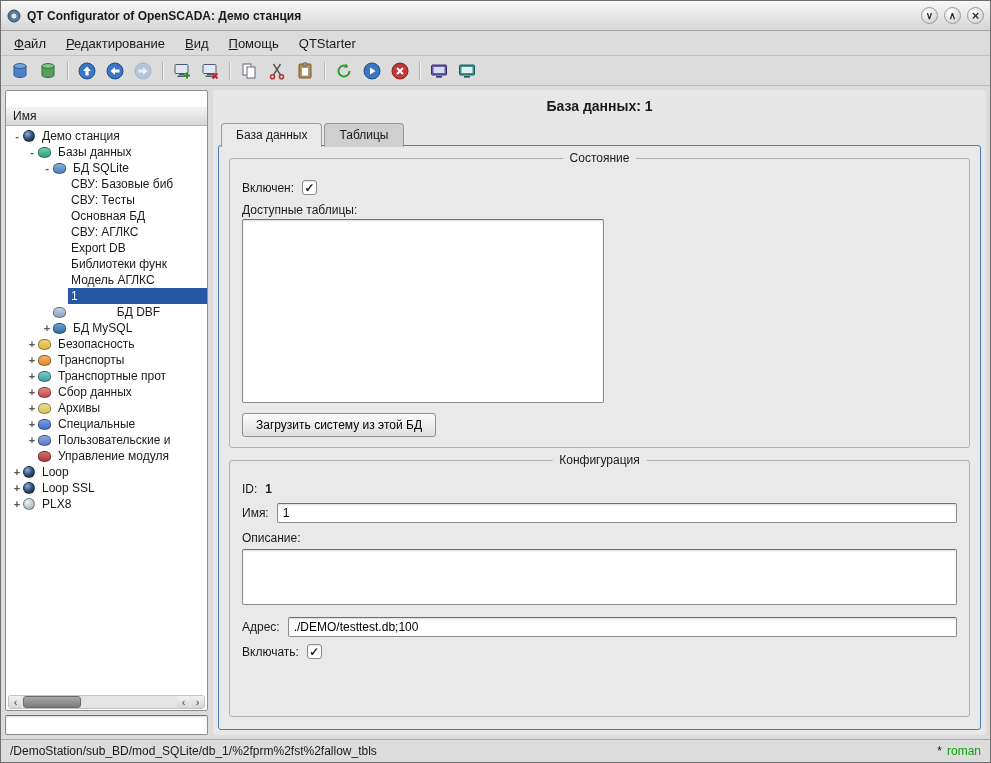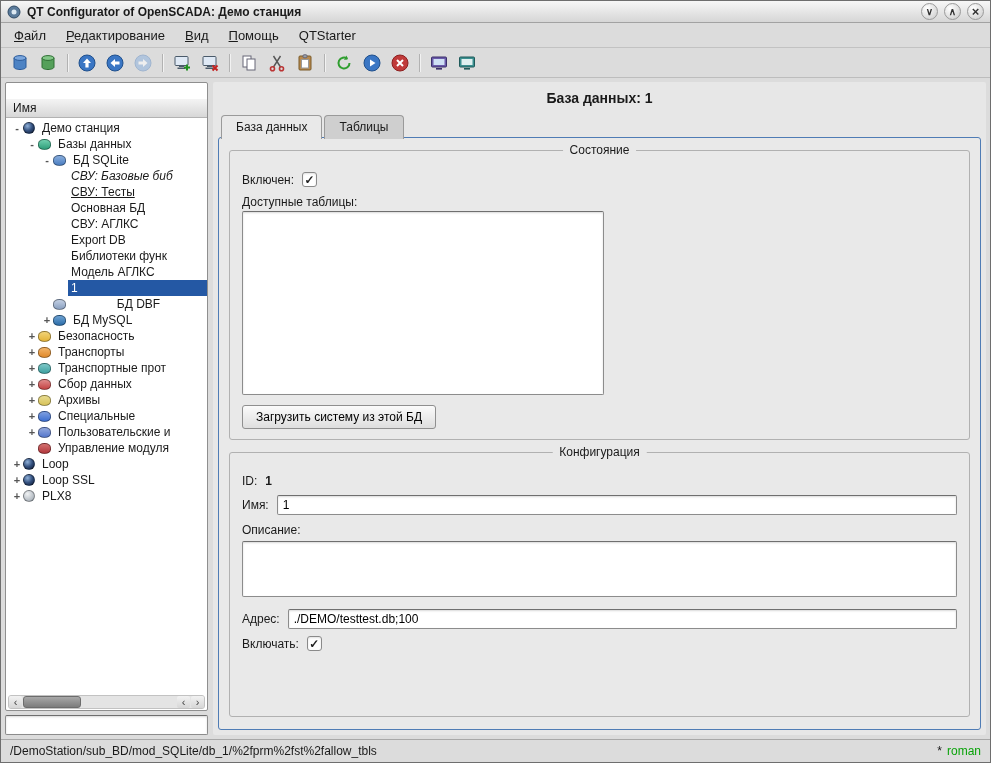--- a/index.html
+++ b/index.html
@@ -12,21 +12,21 @@
   }
   .window {
     width:991px; height:763px;
     display:flex; flex-direction:column;
     background:#dcdcdc;
     border:1px solid #6e6e6e;
   }
 
   
   .titlebar {
-    height:22px; flex:none;
+    height:30px; flex:none;
     background:linear-gradient(#f7f7f7,#d6d6d6);
     border-bottom:1px solid #a2a2a2;
     display:flex; align-items:center; gap:6px;
     padding:0 6px;
   }
   .titlebar .title { flex:1; font-weight:bold; font-size:12px; white-space:nowrap; overflow:hidden; }
   .winbtn {
     width:17px; height:17px; flex:none;
     border-radius:50%;
     background:radial-gradient(circle at 35% 30%, #ffffff, #c9c9c9);
@@ -372,25 +372,25 @@
             <div class="trow" style="padding-left: 20px;">
               <span class="texp">-</span>
               <span class="ticon i-databases"></span>
               <span class="tlabel">Базы данных</span>
             </div>
             <div class="trow" style="padding-left: 35px;">
               <span class="texp">-</span>
               <span class="ticon i-db-sqlite"></span>
               <span class="tlabel">БД SQLite</span>
             </div>
-            <div class="trow" style="padding-left: 50px; font-style: italic;">
+            <div class="trow" style="padding-left: 50px;">
               <span class="texp"></span>
               <span class="tlabel">СВУ: Базовые биб</span>
             </div>
-            <div class="trow" style="padding-left: 50px; text-decoration: underline;">
+            <div class="trow" style="padding-left: 50px;">
               <span class="texp"></span>
               <span class="tlabel">СВУ: Тесты</span>
             </div>
             <div class="trow" style="padding-left: 50px;">
               <span class="texp"></span>
               <span class="tlabel">Основная БД</span>
             </div>
             <div class="trow" style="padding-left: 50px;">
               <span class="texp"></span>
               <span class="tlabel">СВУ: АГЛКС</span>

